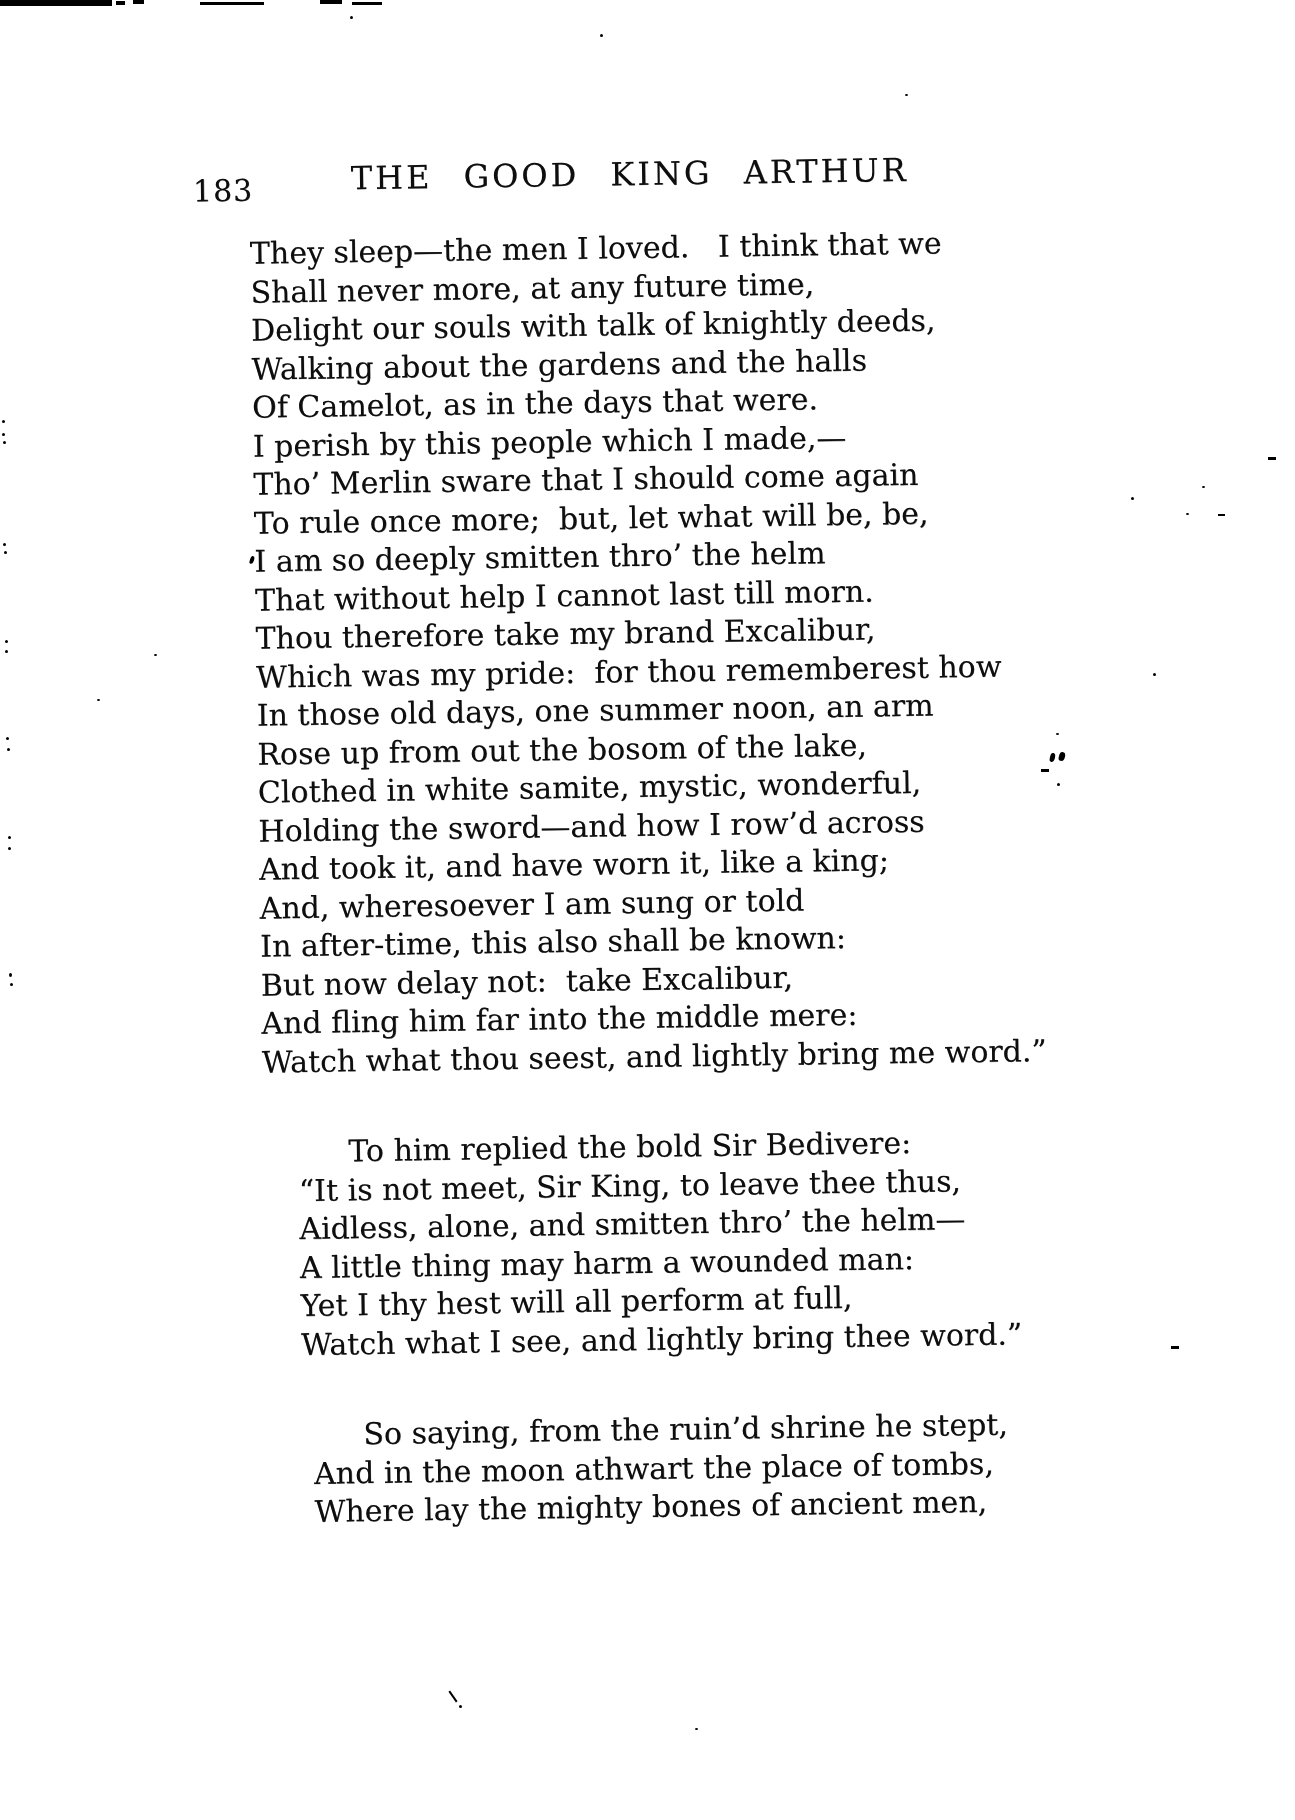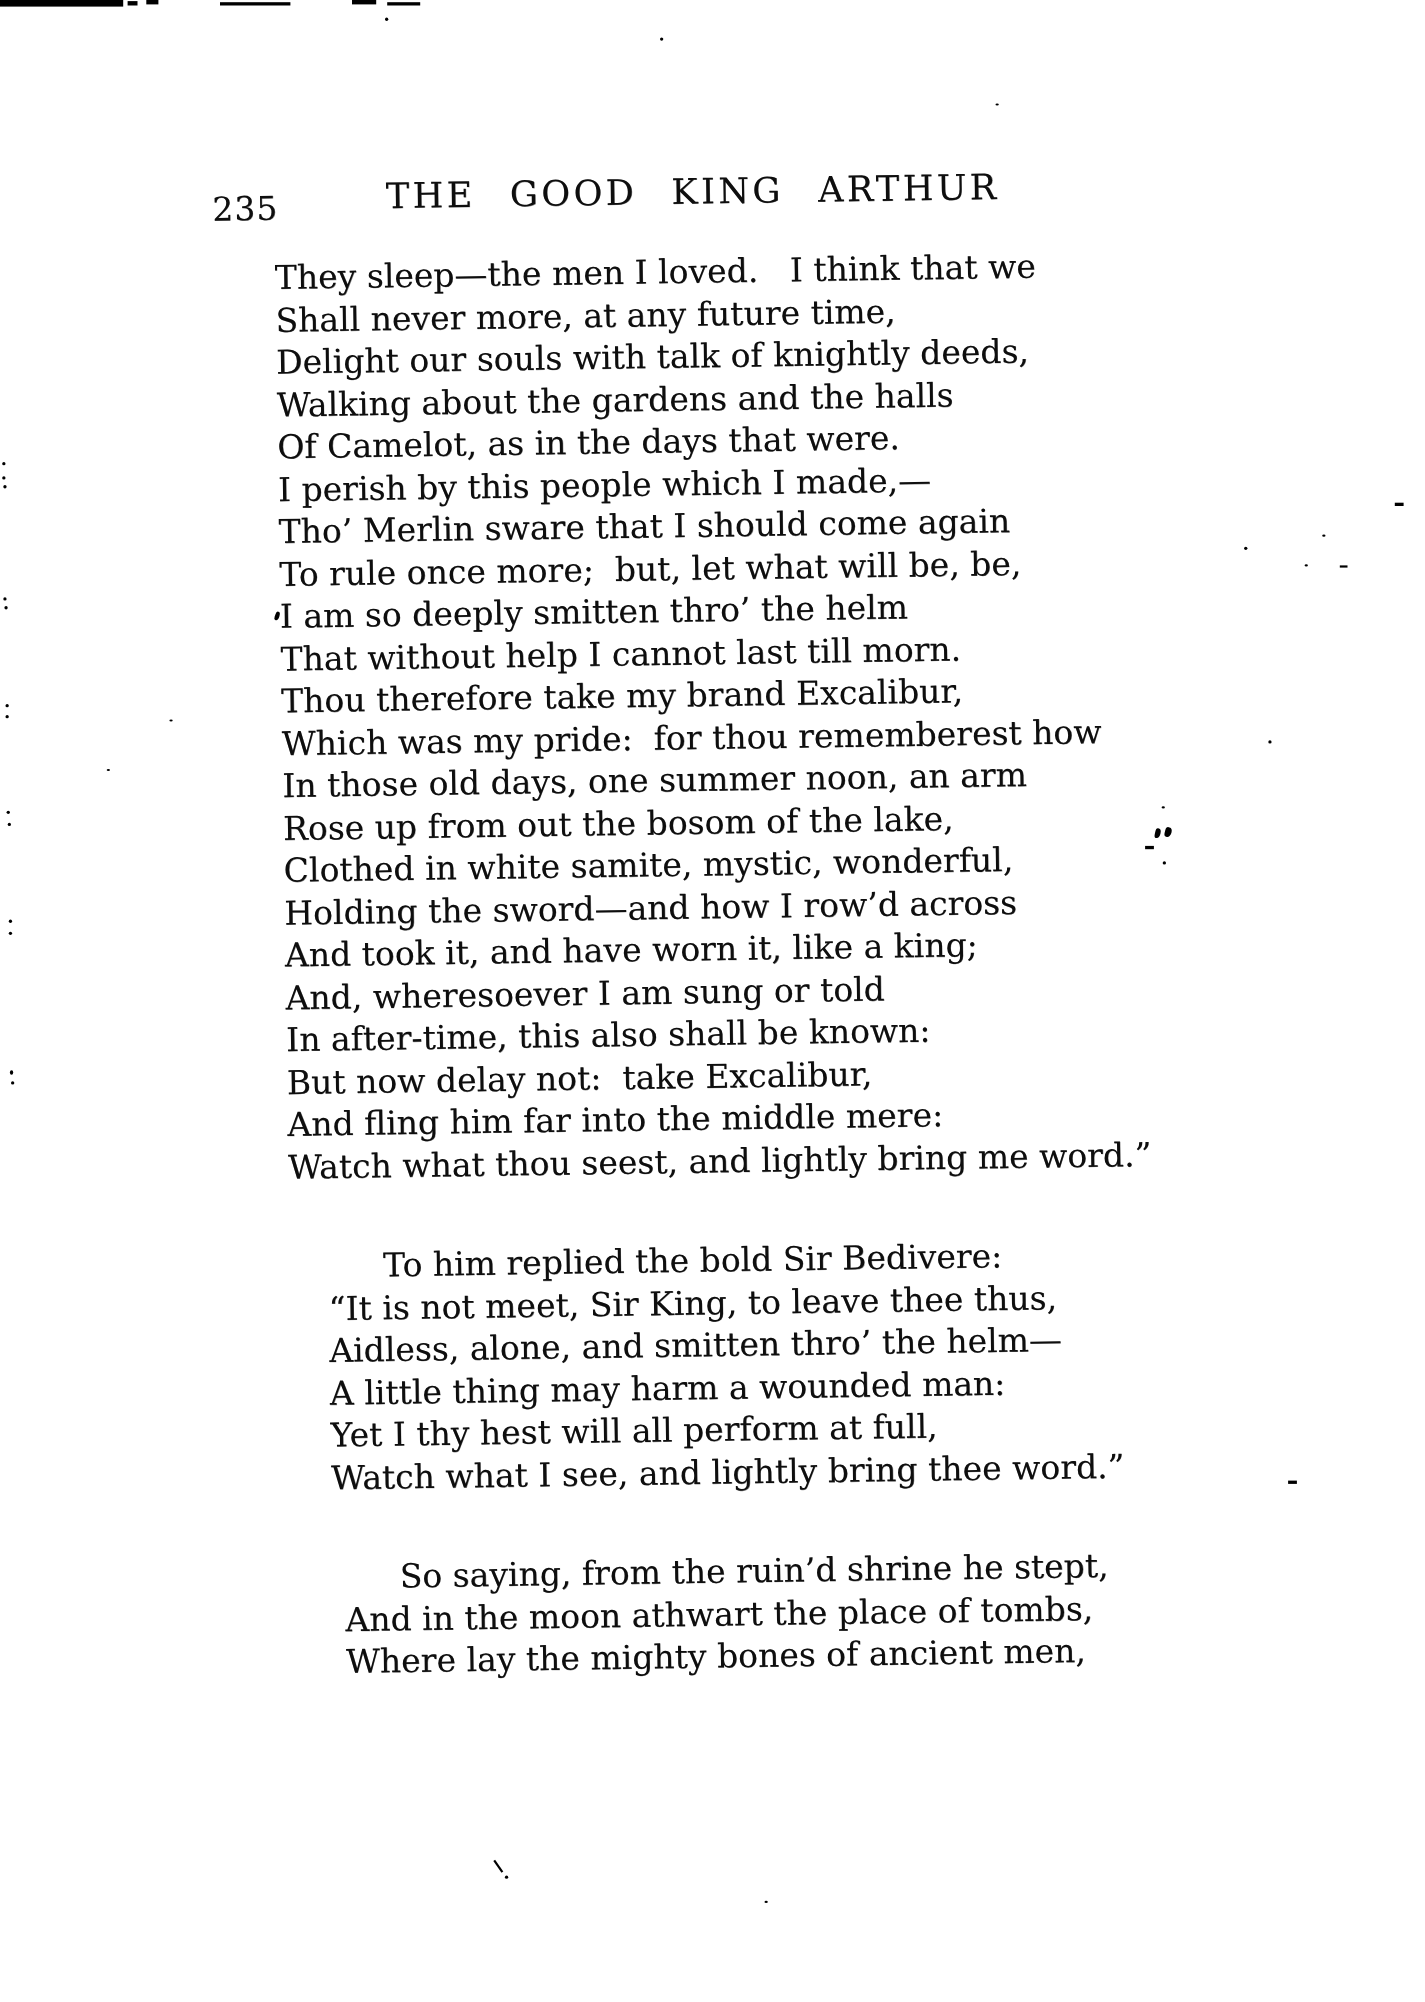--- a/index.html
+++ b/index.html
@@ -110,21 +110,21 @@
   <div class="artifact dot" style="left:5px;top:650px;width:3px;height:3px"></div>
   <div class="artifact dot" style="left:6px;top:737px;width:3px;height:3px"></div>
   <div class="artifact dot" style="left:7px;top:748px;width:3px;height:3px"></div>
   <div class="artifact dot" style="left:8px;top:836px;width:3px;height:3px"></div>
   <div class="artifact dot" style="left:8px;top:847px;width:3px;height:3px"></div>
   <div class="artifact dot" style="left:9px;top:973px;width:3px;height:4px"></div>
   <div class="artifact dot" style="left:10px;top:983px;width:3px;height:3px"></div>
 
   <div class="scan-content">
 
-    <div class="page-number">235</div>
+    <div class="page-number">183</div>
     <div class="running-title">THE GOOD KING ARTHUR</div>
 
     <div class="poem">
 
       <div class="stanza s1">
         <div class="line">They sleep—the men I loved.   I think that we</div>
         <div class="line">Shall never more, at any future time,</div>
         <div class="line">Delight our souls with talk of knightly deeds,</div>
         <div class="line">Walking about the gardens and the halls</div>
         <div class="line">Of Camelot, as in the days that were.</div>

